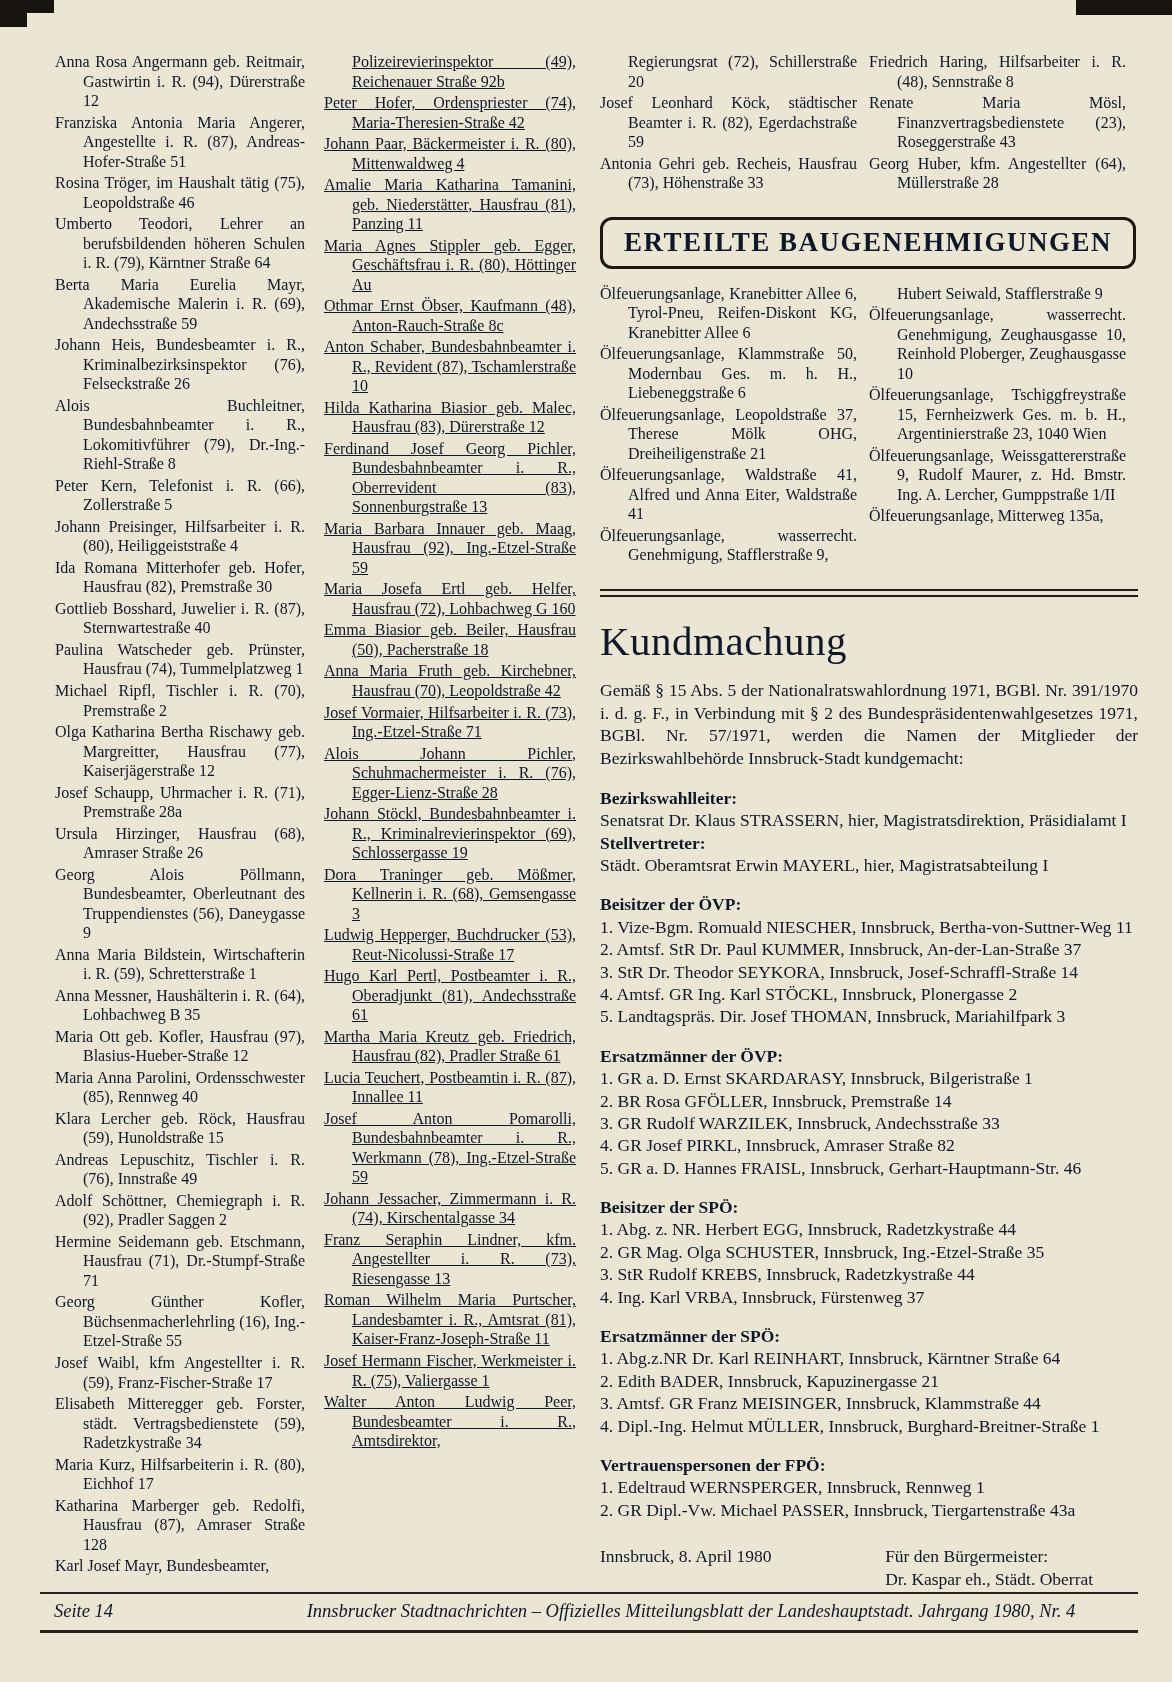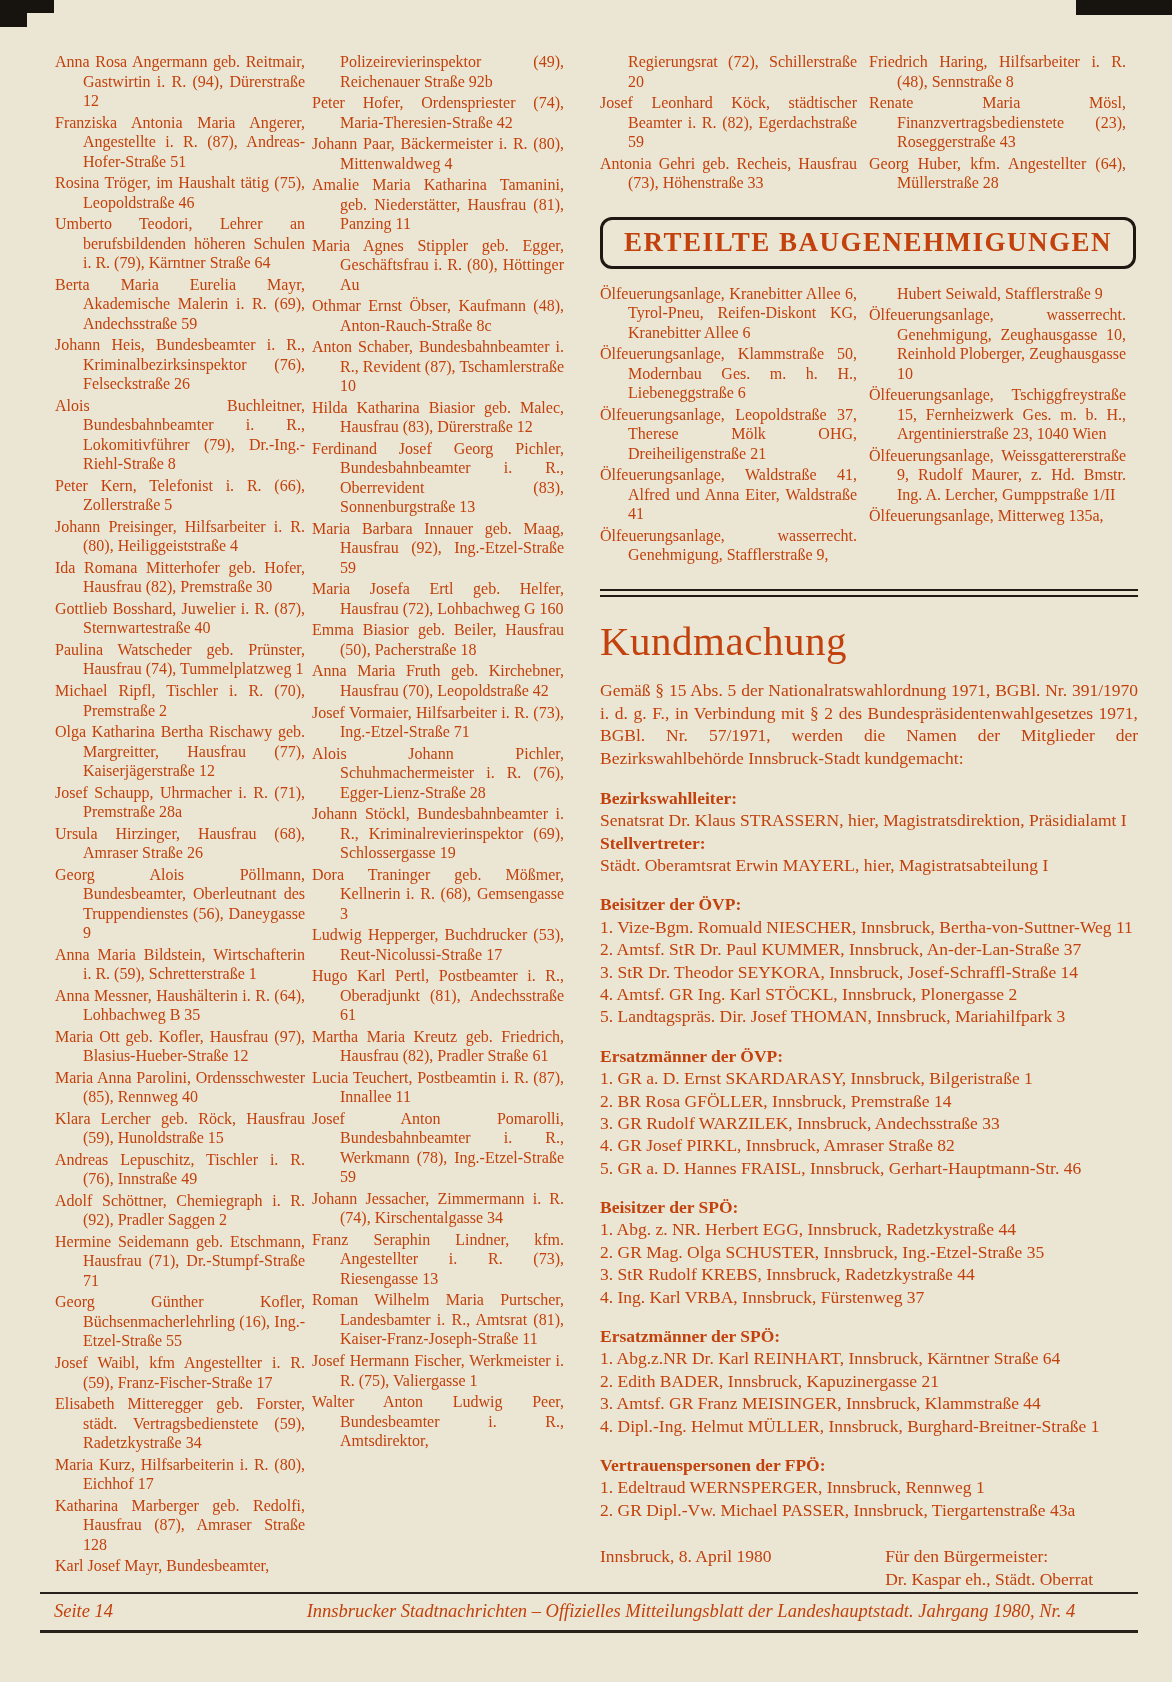--- a/index.html
+++ b/index.html
@@ -2,33 +2,33 @@
 <html><head>
 <meta charset="utf-8">
 <style>
   html,body{margin:0;padding:0;background:#888;}
   .page{
     position:relative;
     width:1172px;height:1682px;
     margin:0 auto;
     background:#ebe6d3;
     font-family:"Liberation Serif","DejaVu Serif",serif;
-    color:#c2410c;
+    color:#0f172a;
     overflow:hidden;
   }
   
   .mark{position:absolute;background:#17130e;}
   .mark-tl-h{left:0;top:0;width:54px;height:13px;}
   .mark-tl-v{left:0;top:0;width:27px;height:27px;}
   .mark-tr{left:1076px;top:0;width:96px;height:15px;}
 
   
   .col{position:absolute;top:52px;font-size:16px;line-height:1.22;}
   .col1{left:55px;width:250px;}
-  .col2{left:312px;width:252px;}
+  .col2{left:324px;width:252px;text-decoration:underline;}
   .entry{
     text-align:justify;
     padding-left:28px;text-indent:-28px;
     margin-bottom:2px;
   }
   .entry.cont{text-indent:0;}
 
   
   .right-half{position:absolute;left:600px;top:52px;width:538px;}
   .names-row,.permits-row{display:flex;gap:12px;}

